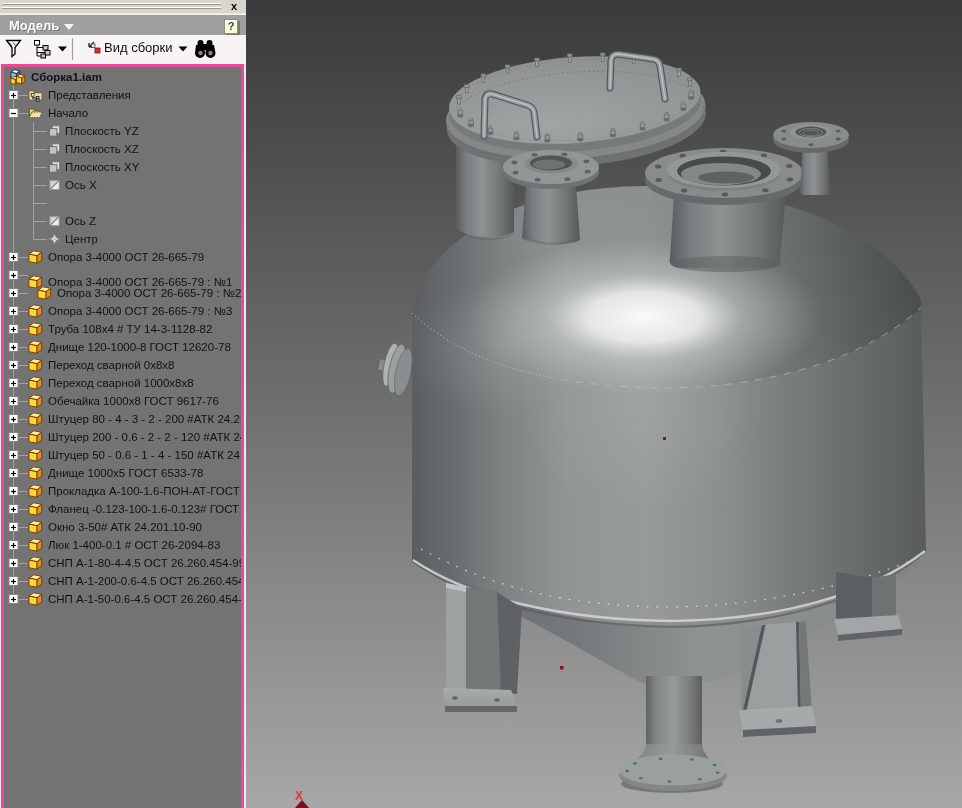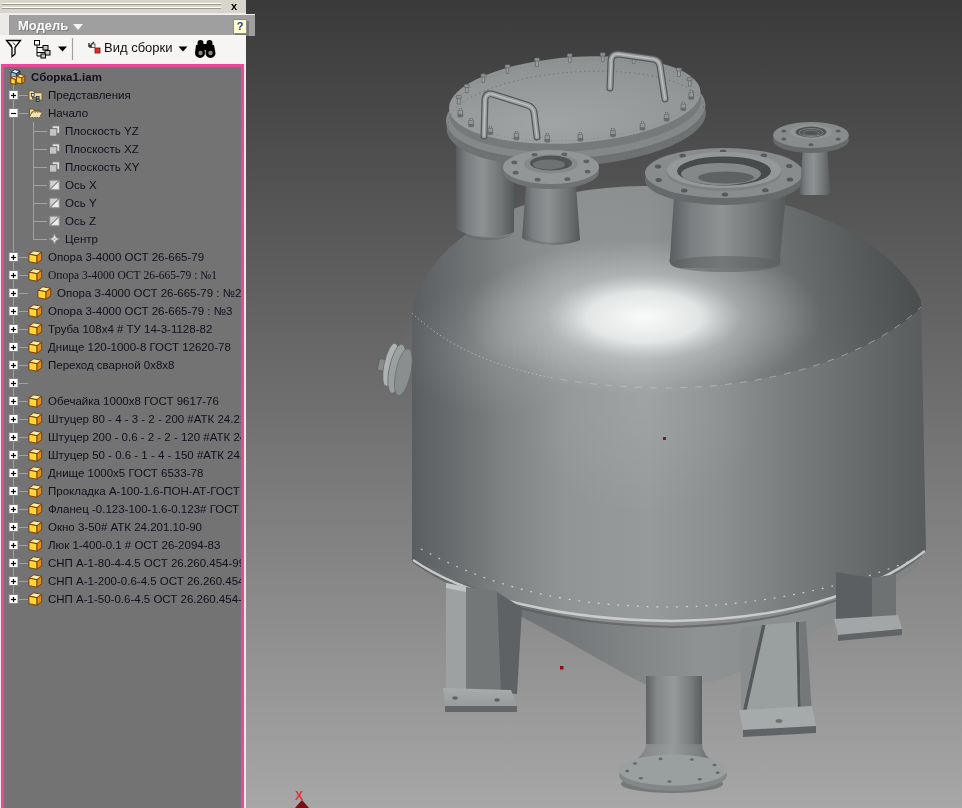--- a/index.html
+++ b/index.html
@@ -1,20 +1,20 @@
 <!DOCTYPE html>
 <html><head><meta charset="utf-8"><style>
 html,body{margin:0;padding:0;background:#fff;}
 body{width:962px;height:808px;overflow:hidden;font-family:"Liberation Sans",sans-serif;position:relative;}
 #scene{position:absolute;left:0;top:0;}
 #panel{position:absolute;left:0;top:0;width:246px;height:808px;background:#eceae6;}
 #grip{position:absolute;left:0;top:0;width:246px;height:13px;background:#d8d5cc;}
 .groove{position:absolute;left:2px;width:219px;height:0;border-top:1px solid #ffffff;border-bottom:1px solid #9c9890;}
 #closex{position:absolute;left:227px;top:0px;width:14px;height:13px;color:#000;font-weight:bold;font-size:11px;line-height:13px;text-align:center;}
-#hdr{position:absolute;left:0;top:14px;width:246px;height:21px;background:#9f9f9f;border-top:1px solid #f2f1ee;margin-left:9px;}
+#hdr{position:absolute;left:0;top:14px;width:246px;height:21px;background:#9f9f9f;border-top:1px solid #f2f1ee;}
 #hdr .t{position:absolute;left:9px;top:3px;font-size:13px;font-weight:bold;color:#fcfcfc;text-shadow:1px 1px 0 rgba(90,90,90,0.55);}
 #hdr .tri{position:absolute;left:64px;top:9px;width:0;height:0;border-left:5px solid transparent;border-right:5px solid transparent;border-top:6px solid #f4f4f4;}
 #help{position:absolute;left:224px;top:4px;width:12px;height:13px;background:#ffffd2;border:1px solid #8a8a8a;box-shadow:2px 2px 0 #777;color:#223a8c;font-size:11px;font-weight:bold;text-align:center;line-height:13px;}
 #tbar{position:absolute;left:0;top:35px;width:246px;height:29px;background:#f6f5f3;}
 #tree{position:absolute;left:1px;top:64px;width:237px;height:743px;background:#737373;border:3px solid #ec4899;overflow:hidden;}
 .row{position:absolute;height:18px;font-size:11.5px;color:#10101c;white-space:nowrap;}
 .row .tx{position:absolute;top:3px;}
 .b{font-weight:bold;}
 .ic{position:absolute;top:1px;}
 </style></head>
@@ -488,45 +488,39 @@
           <use href="#plane"></use>
         </svg>
         <span class="tx" style="left:61px">Плоскость XY</span>
       </div>
 <div class="row" style="top:109px;left:0;width:193px;">
         <svg class="ic" style="left:43px" width="15" height="16">
           <use href="#axis"></use>
         </svg>
         <span class="tx" style="left:61px">Ось X</span>
       </div>
-<div class="row" style="top:127px;left:0;width:243px;">
-        <svg class="ic" style="left:43px" width="15" height="16">
-          <use href="#axis"></use>
-        </svg>
-        <span class="tx" style="left:61px">Ось Y</span>
-      </div>
 <div class="row" style="top:163px;left:0;width:243px;">
         <svg class="ic" style="left:43px" width="15" height="16">
           <use href="#cent"></use>
         </svg>
         <span class="tx" style="left:61px">Центр</span>
       </div>
 <div class="row" style="top:145px;left:0;width:243px;">
         <svg class="ic" style="left:43px" width="15" height="16">
           <use href="#axis"></use>
         </svg>
         <span class="tx" style="left:61px">Ось Z</span>
       </div>
 <div class="row" style="top:181px;left:0;width:243px;">
         <svg class="ic" style="left:24px" width="15" height="16">
           <use href="#part"></use>
         </svg>
         <span class="tx" style="left:44px">Опора 3-4000 ОСТ 26-665-79</span>
       </div>
-<div class="row" style="top:199px;left:0;width:243px;font-family:Liberation Serif, serif;">
+<div class="row" style="top:206px;left:0;width:243px;">
         <svg class="ic" style="left:24px" width="15" height="16">
           <use href="#part"></use>
         </svg>
         <span class="tx" style="left:44px">Опора 3-4000 ОСТ 26-665-79 : №1</span>
       </div>
 <div class="row" style="top:217px;left:0;width:243px;margin-left:9px;">
         <svg class="ic" style="left:24px" width="15" height="16">
           <use href="#part"></use>
         </svg>
         <span class="tx" style="left:44px">Опора 3-4000 ОСТ 26-665-79 : №2</span>
@@ -547,20 +541,26 @@
         <svg class="ic" style="left:24px" width="15" height="16">
           <use href="#part"></use>
         </svg>
         <span class="tx" style="left:44px">Днище 120-1000-8 ГОСТ 12620-78</span>
       </div>
 <div class="row" style="top:289px;left:0;width:253px;">
         <svg class="ic" style="left:24px" width="15" height="16">
           <use href="#part"></use>
         </svg>
         <span class="tx" style="left:44px">Переход сварной 0х8х8</span>
+      </div>
+<div class="row" style="top:307px;left:0;width:243px;">
+        <svg class="ic" style="left:24px" width="15" height="16">
+          <use href="#part"></use>
+        </svg>
+        <span class="tx" style="left:44px">Переход сварной 1000х8х8</span>
       </div>
 <div class="row" style="top:325px;left:0;width:243px;padding-left:35px;">
         <svg class="ic" style="left:24px" width="15" height="16">
           <use href="#part"></use>
         </svg>
         <span class="tx" style="left:44px">Обечайка 1000х8 ГОСТ 9617-76</span>
       </div>
 <div class="row" style="top:343px;left:0;width:243px;">
         <svg class="ic" style="left:24px" width="15" height="16">
           <use href="#part"></use>

